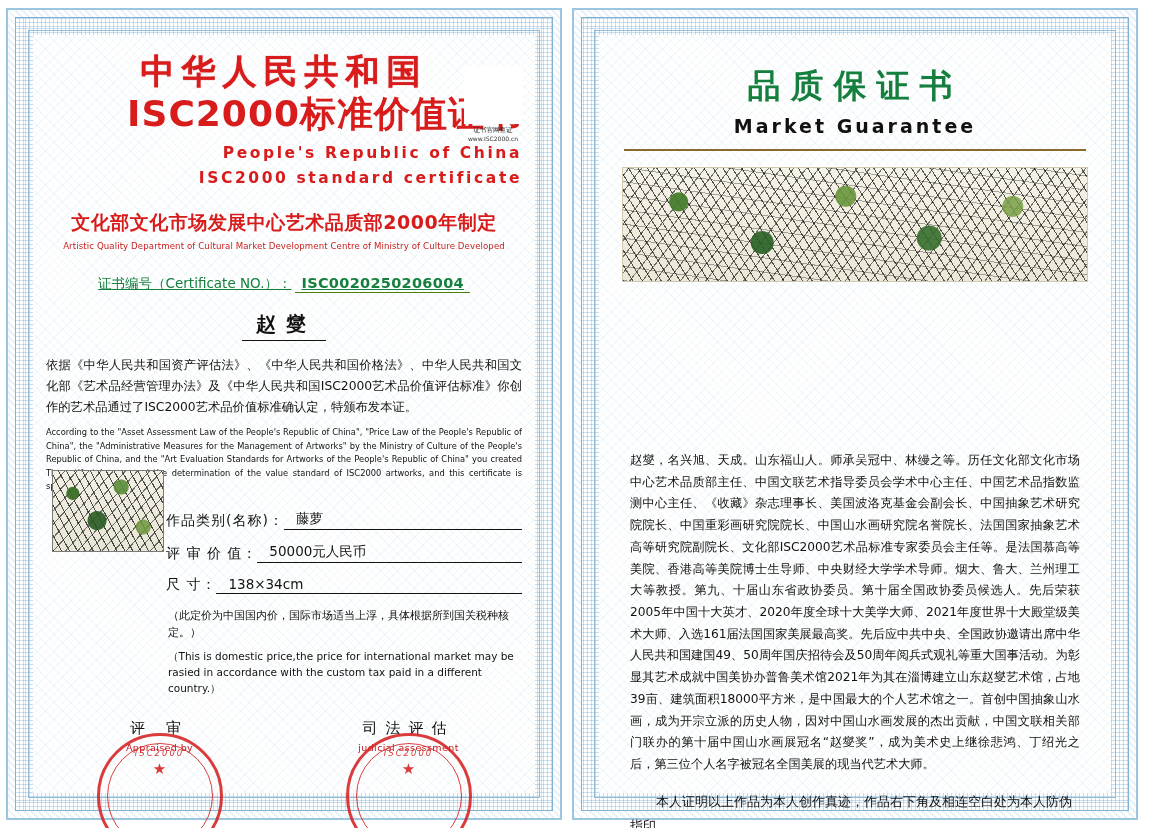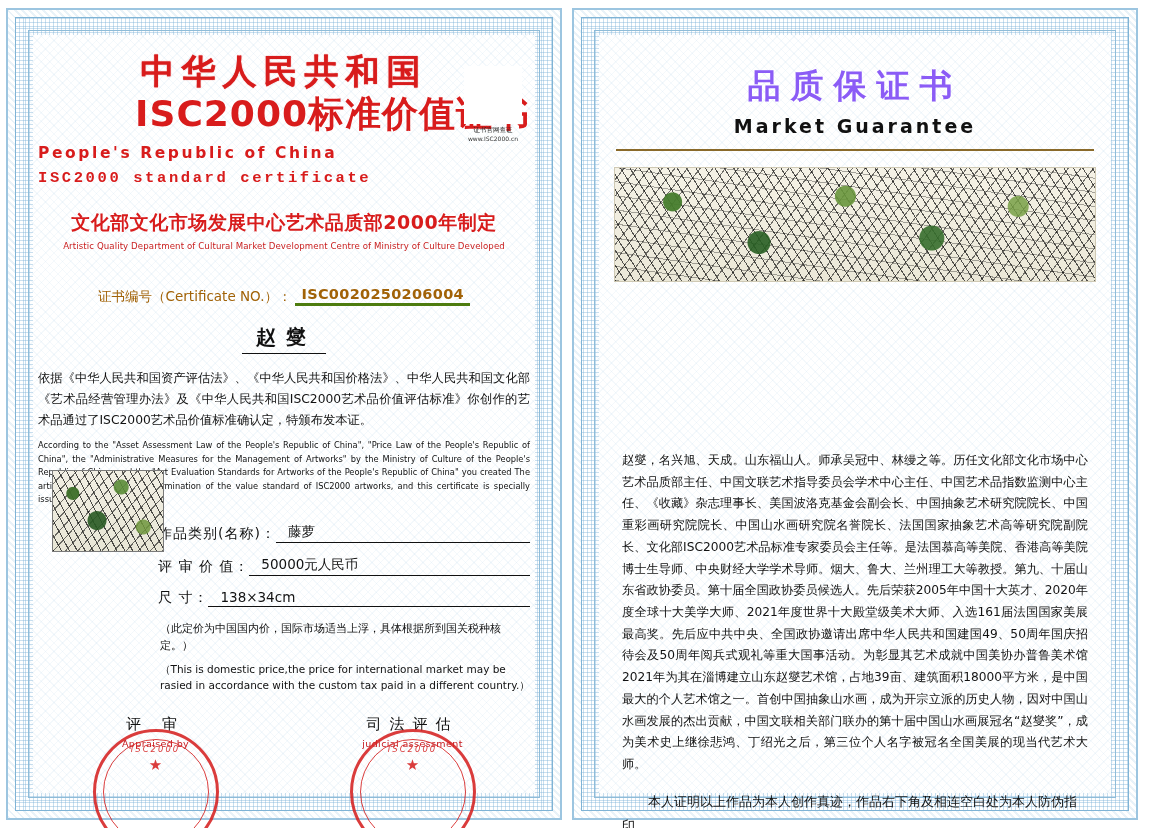--- a/index.html
+++ b/index.html
@@ -57,21 +57,21 @@
   }
   .guilloche-bg {
     position:absolute; inset:23px;
     background:
       repeating-linear-gradient(135deg, rgba(170,205,230,0.13) 0 1px, rgba(255,255,255,0) 1px 6px),
       repeating-linear-gradient(45deg, rgba(170,205,230,0.13) 0 1px, rgba(255,255,255,0) 1px 6px);
     pointer-events:none;
   }
   .content {
     position:absolute; inset:24px;
-    padding:6px 8px;
+    padding:6px 16px;
   }
 
   
   .title-cn {
     text-align:center;
     color:#d81c1c;
     font-family:"DejaVu Sans", sans-serif;
     font-weight:bold;
     font-size:34px;
     letter-spacing:7px;
@@ -82,21 +82,21 @@
   .title-cn2 {
     text-align:right;
     color:#d81c1c;
     font-weight:bold;
     font-size:36px;
     letter-spacing:1px;
     margin-top:2px;
     line-height:1.15;
   }
   .title-en {
-    text-align:left;
+    text-align:right;
     color:#d81c1c;
     font-weight:bold;
     font-size:15.5px;
     letter-spacing:2.6px;
     margin-top:8px;
     line-height:1.5;
   }
   .qr-block {
     position:absolute;
     right:14px; top:34px;
@@ -128,29 +128,30 @@
     text-align:center;
     color:#c92020;
     font-size:8.6px;
     margin-top:5px;
     letter-spacing:0.1px;
   }
   .cert-no-row {
     display:flex;
     align-items:flex-end;
     justify-content:center;
-    margin-top:35px;
+    margin-top:24px;
     font-size:13.5px;
-    color:#a16207;
+    color:#15803d;
+    text-decoration:underline;
   }
   .cert-no-row .lab { white-space:nowrap; }
   .cert-no-row .val {
     font-weight:bold;
     font-size:14.5px;
-    border-bottom:3px solid #4d7c0f;
+    border-bottom:1px solid #4d7c0f;
     padding:0 6px 1px 6px;
     margin-left:4px;
     min-width:170px;
     text-align:center;
     letter-spacing:0.3px;
   }
   .name-row {
     text-align:center;
     margin-top:18px;
   }
@@ -270,21 +271,21 @@
     letter-spacing:2px;
     font-style:italic;
   }
 
   
   .r-title-cn {
     text-align:center;
     font-size:33px;
     font-weight:bold;
     letter-spacing:10px;
-    color:#8b5cf6;
+    color:#15803d;
     margin-top:26px;
   }
   .r-title-en {
     text-align:center;
     font-size:19px;
     font-weight:bold;
     letter-spacing:3px;
     color:#111;
     margin-top:6px;
   }
@@ -333,21 +334,21 @@
     <div class="border-mid"></div>
     <div class="border-guilloche"></div>
     <div class="border-inner"></div>
     <div class="guilloche-bg"></div>
 
     <div class="content">
 
       <div class="title-cn">中华人民共和国</div>
       <div class="title-cn2">ISC2000标准价值证书</div>
       <div class="title-en">People's Republic of China</div>
-      <div class="title-en" style="margin-top:1px;font-family:Liberation Mono, monospace;">ISC2000 standard certificate</div>
+      <div class="title-en" style="margin-top:1px;">ISC2000 standard certificate</div>
 
       <div class="qr-block">
         <div class="qr"></div>
         <div class="qr-cap">证书官网查证</div>
         <div class="qr-url">www.ISC2000.cn</div>
       </div>
 
       <div class="dept-cn">文化部文化市场发展中心艺术品质部2000年制定</div>
       <div class="dept-en">Artistic Quality Department of Cultural Market Development Centre of Ministry of Culture Developed</div>
 

